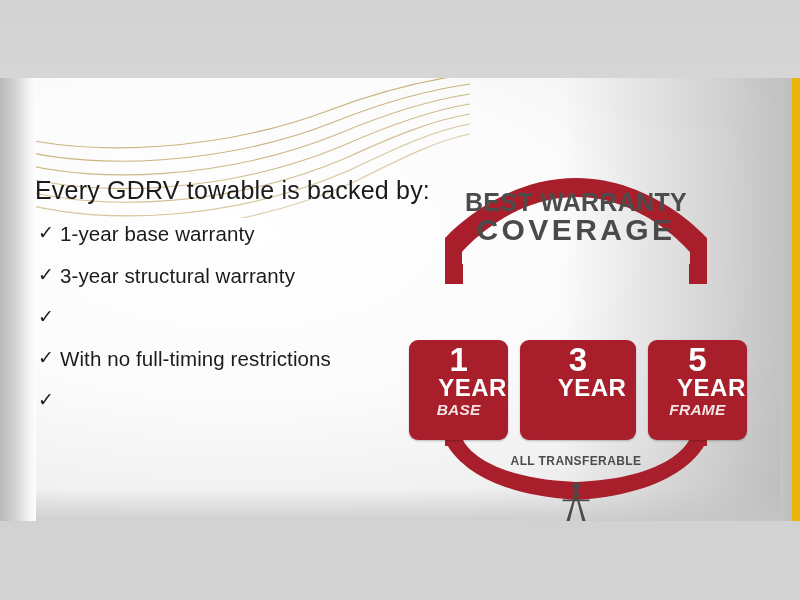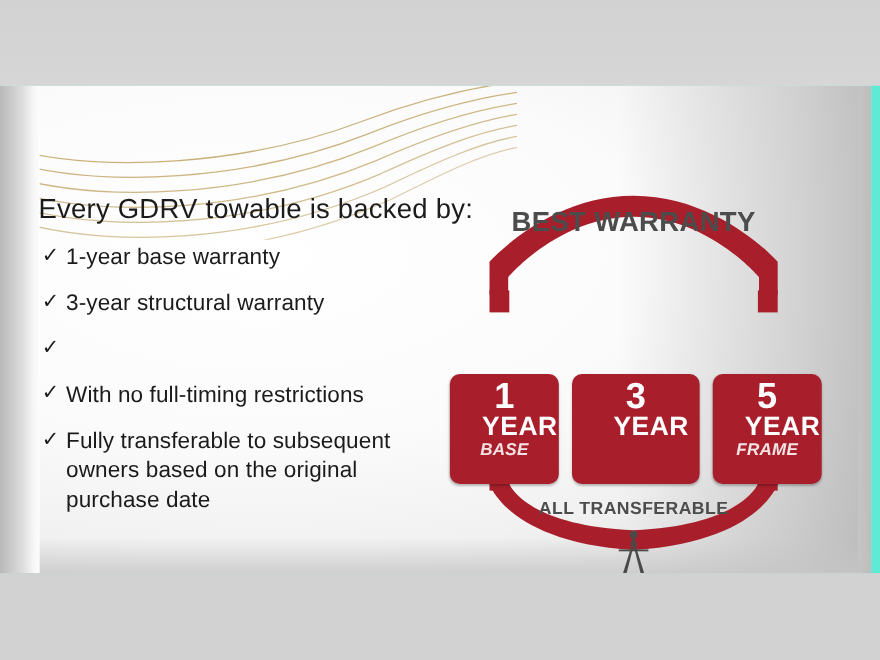--- a/index.html
+++ b/index.html
@@ -3,21 +3,21 @@
 <meta charset="utf-8">
 <style>
   html,body{margin:0;padding:0;}
   body{
     width:800px;height:600px;overflow:hidden;
     background:#c9c9c9;
     font-family:"Liberation Sans",sans-serif;
     position:relative;
   }
   
-  #stage{position:absolute;inset:0;background:#5eead4;}
+  #stage{position:absolute;inset:0;background:#eab308;}
   #letterbox-top{position:absolute;left:0;top:0;width:800px;height:78px;
     background:linear-gradient(180deg,#d2d2d2 0%,#d6d6d6 100%);}
   #letterbox-bottom{position:absolute;left:0;top:521px;width:800px;height:79px;
     background:#d2d2d2;}
 
   
   #panel{position:absolute;left:0;top:78px;width:792px;height:443px;overflow:hidden;
     background:
       radial-gradient(125% 105% at 30% 35%, #ffffff 0%, #fbfbfb 36%, #f1f1f1 58%, #e1e1e1 76%, #cfcfcf 92%, #c4c4c4 100%);
   }
@@ -63,21 +63,21 @@
   .best-warranty{
     position:absolute;left:0;top:28px;width:356px;text-align:center;
     font-size:25px;font-weight:bold;color:#4c4c4c;letter-spacing:.3px;
   }
   .coverage{
     position:absolute;left:0;top:53px;width:356px;text-align:center;
     font-size:30px;font-weight:bold;color:#4a4a4a;letter-spacing:3.4px;
   }
   .all-transferable{
     position:absolute;left:0;top:294px;width:356px;text-align:center;
-    font-size:16px;font-weight:bold;color:#4c4c4c;letter-spacing:.4px;
+    font-size:12px;font-weight:bold;color:#4c4c4c;letter-spacing:.4px;
   }
 
   #boxrow{position:absolute;left:11px;top:180px;width:338px;height:100px;display:flex;}
   .ybox{
     background:#a81f2b;
     border-radius:9px;
     color:#fff;
     display:flex;flex-direction:column;align-items:center;justify-content:flex-start;
     box-shadow:0 1px 2px rgba(0,0,0,.25);
     overflow:hidden;
@@ -138,21 +138,20 @@
           <span class="check">✓</span>
         </div>
 
         <div class="bullet">
           <span class="check">✓</span>
           <span class="btext">With no full-timing restrictions</span>
         </div>
 
         <div class="bullet">
           <span class="check">✓</span>
-          <span class="btext" style="width:352px;">Fully transferable to subsequent owners based on the original purchase date</span>
         </div>
 
       </div>
     </div>
 
     <div id="badge">
 
       <svg id="shield-svg" viewBox="0 0 356 340">
 
         <path d="M47,108 L47,78 C47,78 100,18 178,18 C256,18 309,78 309,78 L309,108
@@ -167,20 +166,21 @@
         <path d="M47,280 C47,280 64,333 178,340 C292,333 309,280 309,280
                  L291,280 C291,280 276,318 178,322 C80,318 65,280 65,280 Z" fill="#a81f2b"></path>
 
         <rect x="47" y="104" width="18" height="20" fill="#a81f2b"></rect>
         <rect x="291" y="104" width="18" height="20" fill="#a81f2b"></rect>
         <rect x="47" y="272" width="18" height="14" fill="#a81f2b"></rect>
         <rect x="291" y="272" width="18" height="14" fill="#a81f2b"></rect>
       </svg>
 
       <div class="best-warranty">BEST WARRANTY</div>
+      <div class="coverage">COVERAGE</div>
 
       <div id="boxrow">
 
         <div class="ybox b1">
           <div class="ynum">1</div>
           <div class="yyear">YEAR</div>
           <div class="ysub">BASE</div>
         </div>
 
         <div class="ybox b2">

